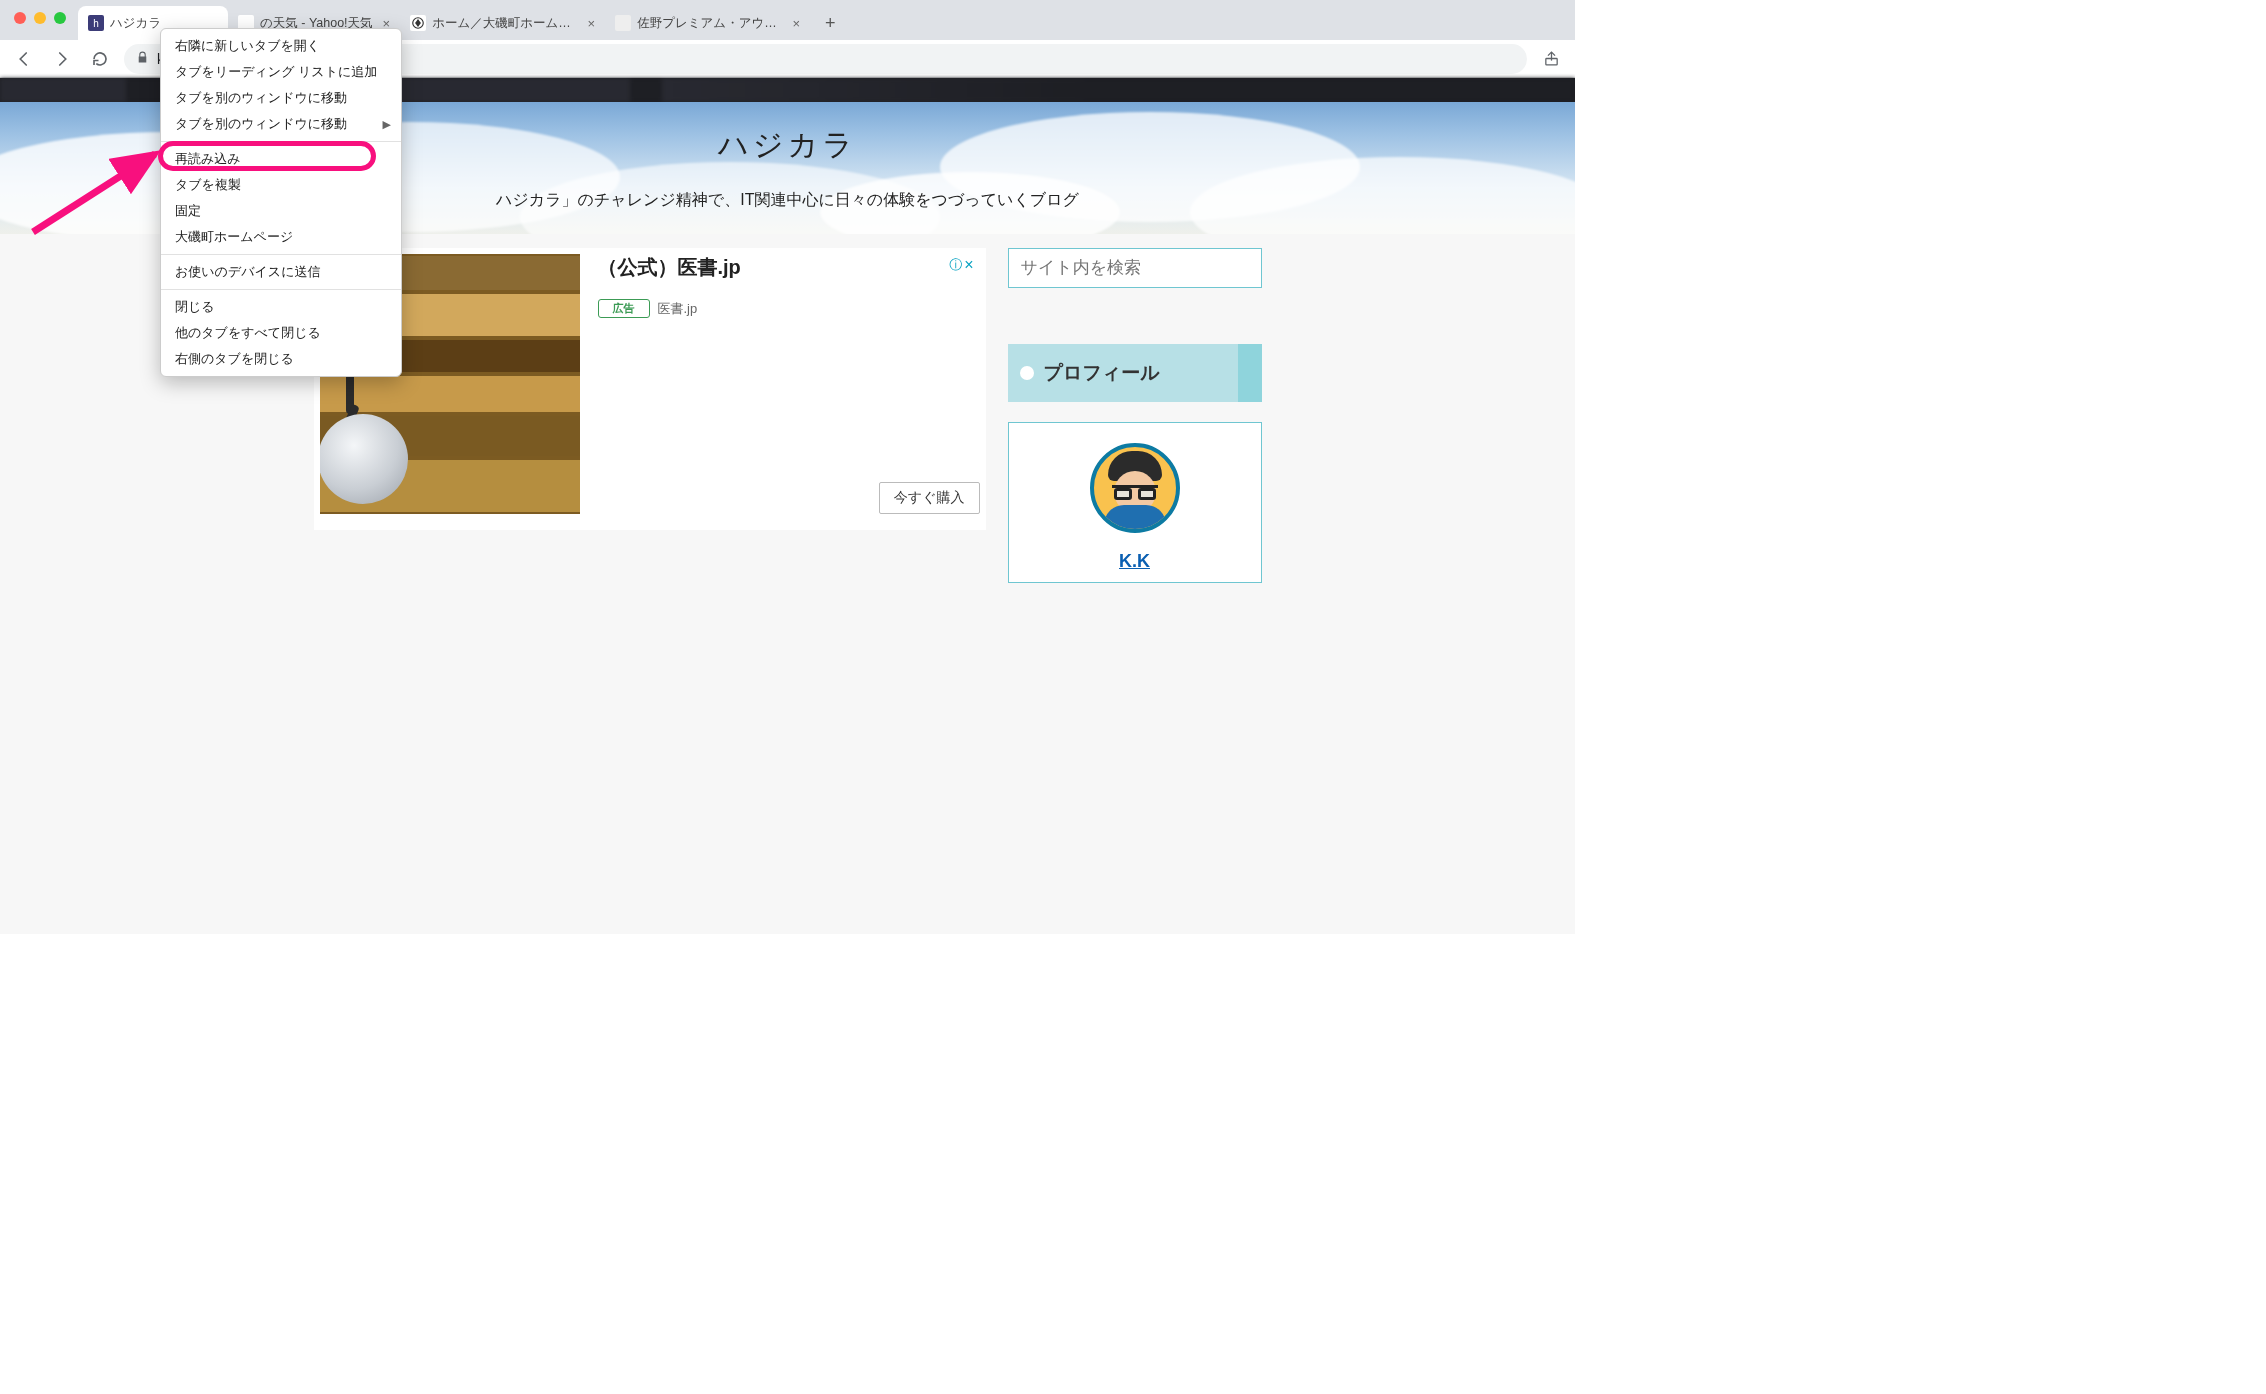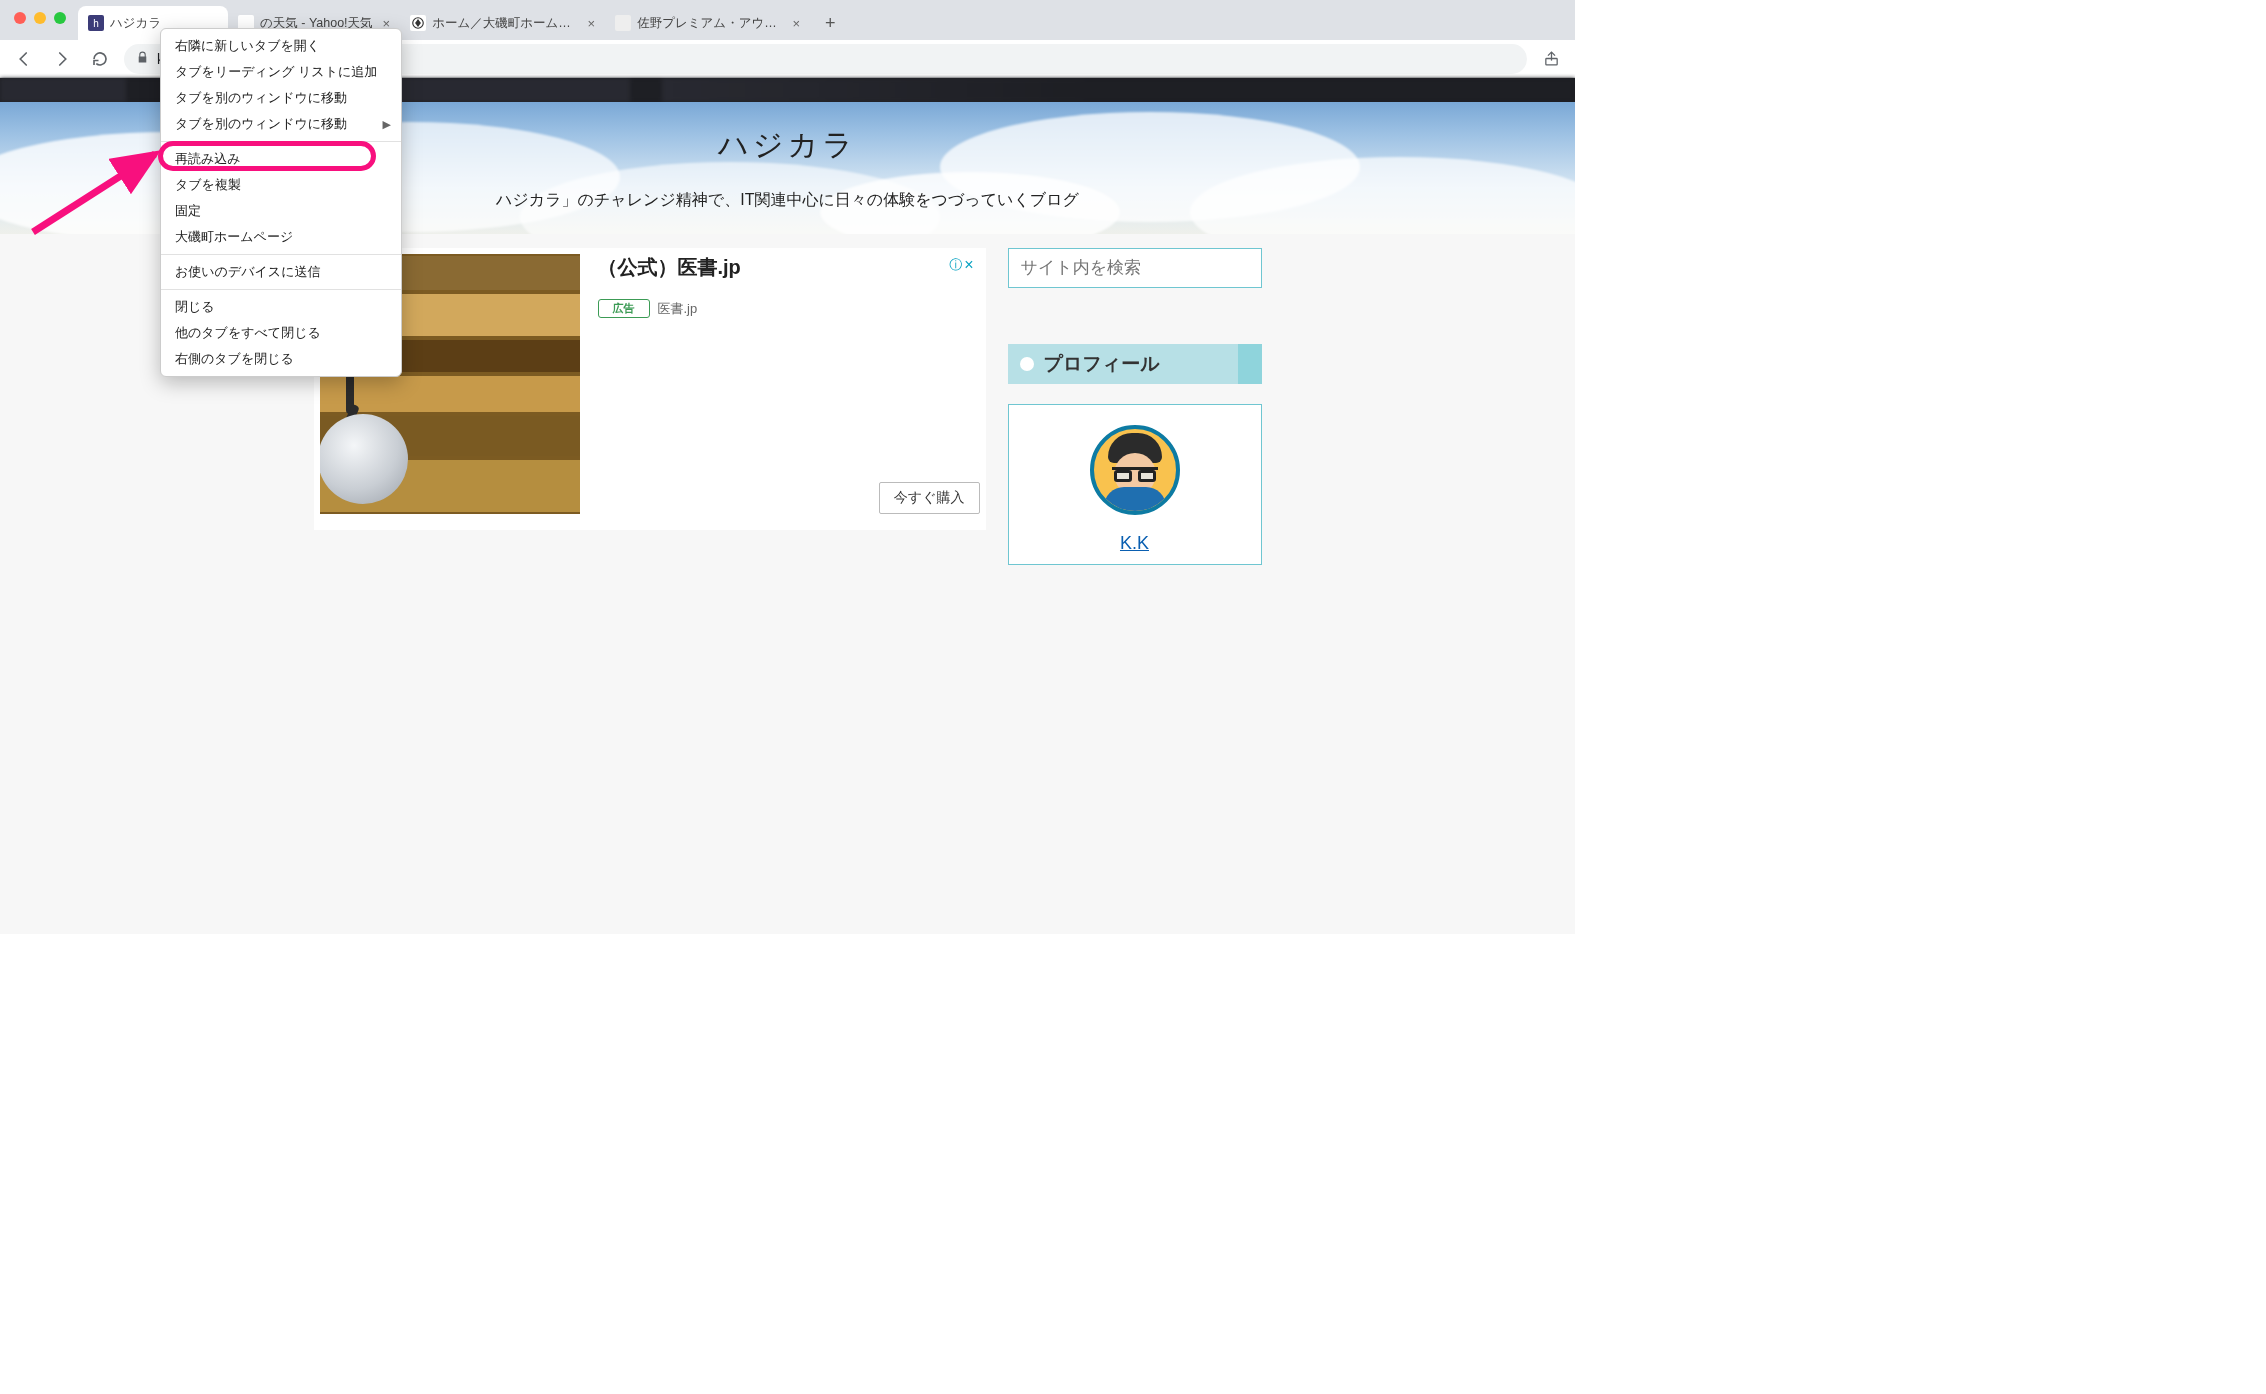--- a/index.html
+++ b/index.html
@@ -65,33 +65,33 @@
   .ad-foot{display:flex;align-items:center;gap:8px;margin-top:18px}
   .ad-badge{background:#fff;border:1px solid #3c9b55;color:#3c9b55;font-size:11px;padding:1px 14px;border-radius:3px;font-weight:600}
   .ad-domain{font-size:13px;color:#666}
   .ad-cta{position:absolute;right:0;bottom:0;border:1px solid #bbb;background:#fff;font-size:14px;color:#333;padding:6px 14px;border-radius:2px;cursor:pointer}
   .ad-info{position:absolute;right:6px;top:2px;font-size:13px;color:#0aa3c2;display:flex;gap:2px;align-items:center}
   .ad-info .x{color:#0aa3c2;font-size:16px;cursor:pointer}
 
   .search-box{border:1.5px solid #6fc6d1;background:#fff;height:40px;display:flex;align-items:center;padding:0 12px}
   .search-box input{border:none;outline:none;font-size:17px;width:100%;background:transparent;color:#888}
 
-  .side-head{margin-top:56px;height:40px;background:#b7e0e6;display:flex;align-items:center;gap:10px;padding:0 12px;position:relative}
+  .side-head{margin-top:56px;height:58px;background:#b7e0e6;display:flex;align-items:center;gap:10px;padding:0 12px;position:relative}
   .side-head .dot{width:14px;height:14px;border-radius:50%;background:#fff}
   .side-head .txt{font-size:19px;font-weight:700;color:#333}
   .side-head .stripe{position:absolute;right:0;top:0;bottom:0;width:24px;background:#8fd4dc}
 
   .profile-box{margin-top:20px;border:1.5px solid #6fc6d1;background:#fff;padding:20px 10px 10px;display:flex;flex-direction:column;align-items:center}
   .avatar{width:90px;height:90px;border-radius:50%;background:#f9c24e;border:4px solid #0d7ba3;position:relative;overflow:hidden}
   .avatar .hair{position:absolute;top:4px;left:14px;right:14px;height:30px;background:#2b2b2b;border-radius:40px 40px 10px 10px}
   .avatar .face{position:absolute;top:24px;left:20px;right:20px;height:42px;background:#f3c9a3;border-radius:50%}
   .avatar .glasses{position:absolute;top:38px;left:18px;right:18px;height:12px;border-top:3px solid #222;display:flex;gap:6px;justify-content:center}
   .avatar .glasses span{width:18px;height:12px;border:3px solid #222;border-radius:3px;background:#e8e3d9}
   .avatar .shirt{position:absolute;bottom:-4px;left:10px;right:10px;height:28px;background:#1f6fb0;border-radius:20px 20px 0 0}
-  .profile-name{margin-top:18px;font-size:18px;font-weight:400;color:#0a5fb1;text-decoration:underline}
+  .profile-name{margin-top:18px;font-size:18px;font-weight:700;color:#0a5fb1;text-decoration:underline}
 </style>
 </head>
 <body>
 
 <div class="tabstrip">
   <div class="traffic-lights">
     <div class="tl close"></div>
     <div class="tl min"></div>
     <div class="tl max"></div>
   </div>

